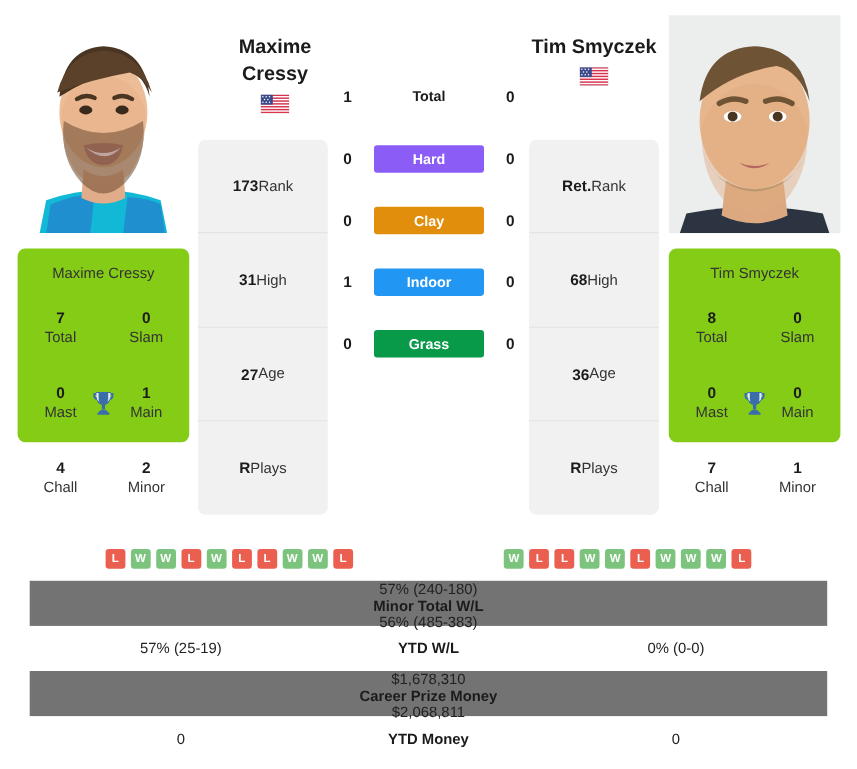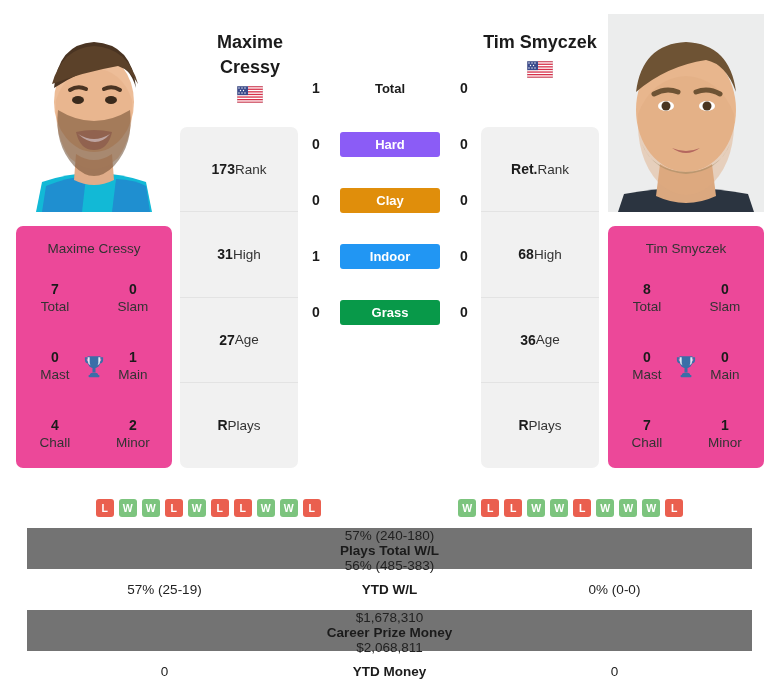--- a/index.html
+++ b/index.html
@@ -21,22 +21,22 @@
     position: absolute; top: 14px; width: 156px; height: 198px;
     overflow: hidden;
   }
   .photo.left  { left: 16px; background: #ffffff; }
   .photo.right { left: 608px; background: #eceded; }
 
   .ph-svg { display: block; width: 100%; height: 100%; }
 
   
   .titles-card {
-    position: absolute; top: 226px; width: 156px; height: 242px;
-    background: #ec4899; border-radius: 7px;
+    position: absolute; top: 226px; width: 156px; height: 176px;
+    background: #84cc16; border-radius: 7px;
     padding-top: 8px;
   }
   .titles-card.left  { left: 16px; }
   .titles-card.right { left: 608px; }
 
   .tc-name {
     text-align: center; font-size: 13.5px; color: #333333;
     line-height: 30px; height: 30px; white-space: nowrap;
   }
   .tc-grid {
@@ -415,21 +415,21 @@
             <span class="fbadge w">W</span>
             <span class="fbadge w">W</span>
             <span class="fbadge w">W</span>
             <span class="fbadge l">L</span>
           </div>
         </div>
     </div>
 
     <div class="trow shaded">
       <div class="tleft">57% (240-180)</div>
-      <div class="tmid">Plays Total W/L</div>
+      <div class="tmid">Minor Total W/L</div>
       <div class="tright">56% (485-383)</div>
     </div>
 
     <div class="trow">
       <div class="tleft">57% (25-19)</div>
       <div class="tmid">YTD W/L</div>
       <div class="tright">0% (0-0)</div>
     </div>
 
     <div class="trow shaded">

